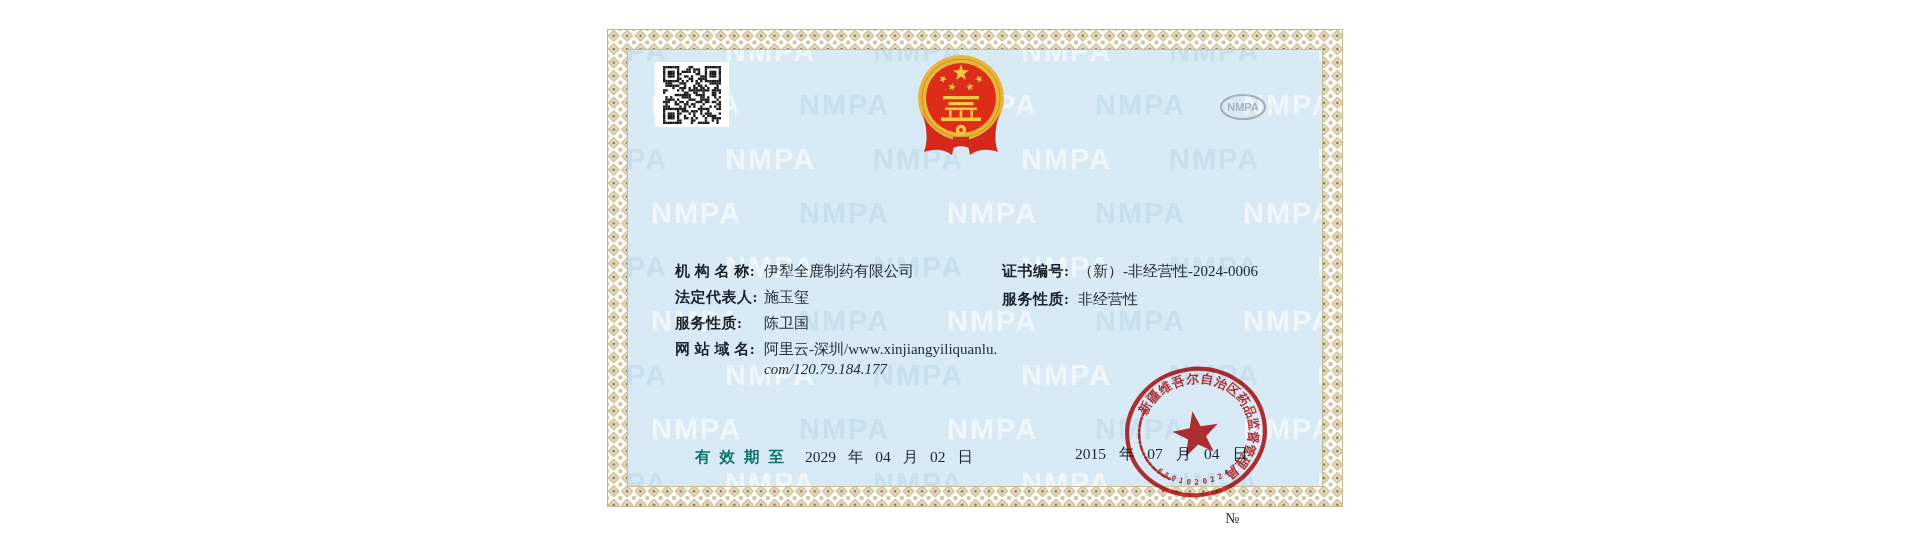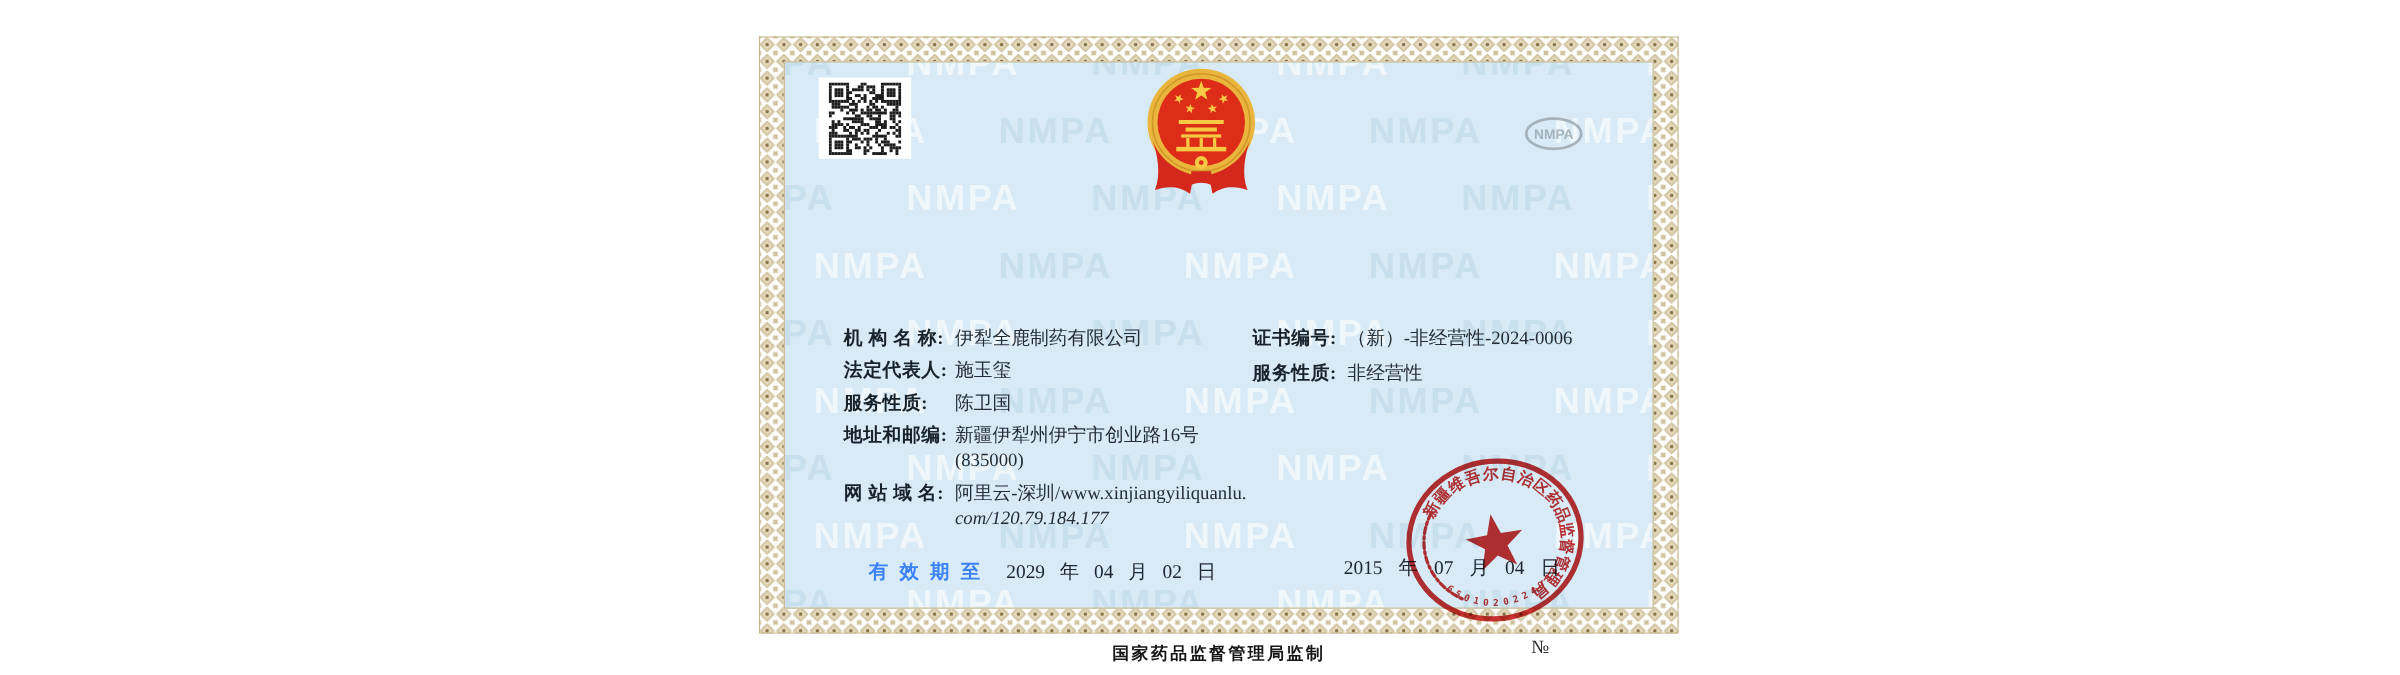--- a/index.html
+++ b/index.html
@@ -27,21 +27,21 @@
   .frow{display:flex;margin-bottom:6px;line-height:20px;font-size:15px;}
   .fields-right .frow{margin-bottom:8px;}
   .flabel{font-weight:bold;min-width:89px;flex:0 0 auto;letter-spacing:.5px;color:#18222b;}
   .fields-right .flabel{min-width:76px;}
   .fvalue{color:#242d35;}
   .vline2{display:block;font-style:italic;}
   .issuer{position:absolute;left:450px;top:385px;width:272px;font-size:13.5px;line-height:16px;}
   .issuer .ilabel{font-weight:bold;color:#18222b;}
   .issue-date{position:absolute;left:468px;top:415px;font-size:15.5px;word-spacing:9px;color:#1d2630;}
   .validity{position:absolute;left:88px;top:418px;font-size:15.5px;color:#1d2630;}
-  .validity .vlabel{font-weight:bold;letter-spacing:9px;margin-right:12px;color:#3b82f6;}
+  .validity .vlabel{font-weight:bold;letter-spacing:9px;margin-right:12px;color:#0f766e;}
   .validity .vvalue{word-spacing:8px;}
   .seal{position:absolute;left:514px;top:333px;width:150px;height:140px;z-index:4;
         mix-blend-mode:multiply;opacity:.92;}
   .seal-ch{font-size:12.5px;font-weight:bold;fill:var(--seal);text-anchor:middle;
            dominant-baseline:central;font-family:"Liberation Serif",serif;}
   .seal-dg{font-size:7.5px;font-weight:bold;fill:var(--seal);text-anchor:middle;
            dominant-baseline:central;font-family:"DejaVu Sans Mono",monospace;}
   .uy{stroke:var(--seal);stroke-width:2.6;fill:none;stroke-dasharray:5 2.5 2 2.5;stroke-linecap:round;}
   .footer-caption{position:absolute;left:607px;top:514px;width:736px;text-align:center;
                   font-size:13.5px;font-weight:bold;letter-spacing:2px;color:#161616;}
@@ -489,24 +489,20 @@
         </div>
         <div class="frow">
           <span class="flabel">法定代表人:</span>
           <span class="fvalue">施玉玺</span>
         </div>
         <div class="frow">
           <span class="flabel">服务性质:</span>
           <span class="fvalue">陈卫国</span>
         </div>
         <div class="frow">
-          <span class="flabel">地址和邮编:</span>
-          <span class="fvalue">新疆伊犁州伊宁市创业路16号 (835000)</span>
-        </div>
-        <div class="frow">
           <span class="flabel">网 站 域 名:</span>
           <span class="fvalue">
             <span>阿里云-深圳/www.xinjiangyiliquanlu.</span>
             <span class="vline2">com/120.79.184.177</span>
           </span>
         </div>
       </div>
 
       <div class="fields-right">
         <div class="frow">
@@ -582,16 +578,15 @@
             <text transform="translate(98.2 115.3) rotate(335.0)" class="seal-dg">4</text>
             <text transform="translate(105.2 111.8) rotate(326.7)" class="seal-dg">9</text>
             <text transform="translate(111.6 107.4) rotate(318.3)" class="seal-dg">8</text>
             <text transform="translate(117.1 102.1) rotate(310.0)" class="seal-dg">3</text>
           </g>
       </svg>
     </div>
 
   </div>
 
-  <div class="footer-caption">国家药品监督管理局监制</div>
   <div class="footer-no">№</div>
 
 </div>
 
 </body></html>

